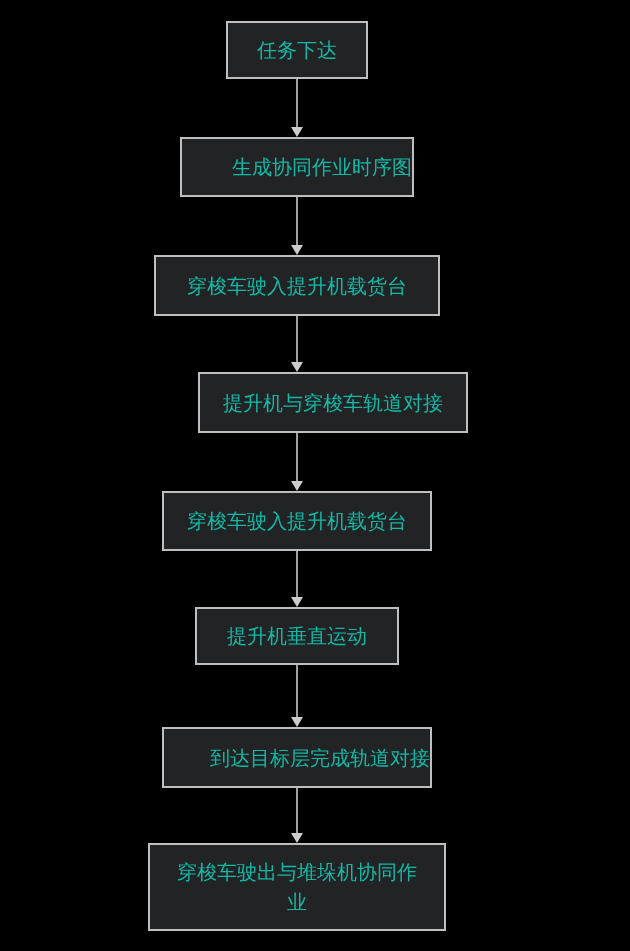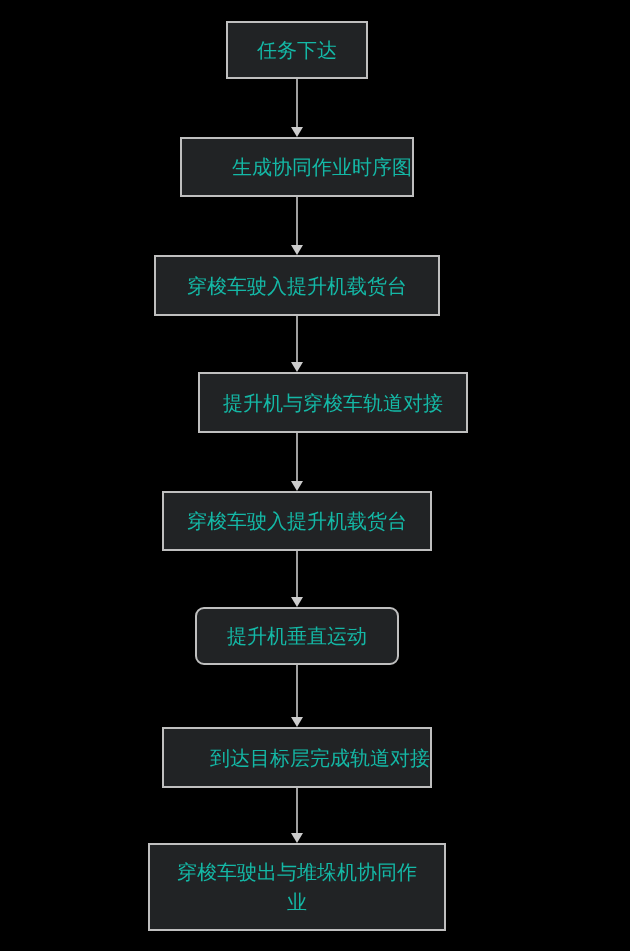--- a/index.html
+++ b/index.html
@@ -26,21 +26,21 @@
     display: flex;
     align-items: center;
     justify-content: center;
     text-align: center;
   }
   .n1 { left: 226px; top: 21px;  width: 142px; height: 58px; }
   .n2 { left: 180px; top: 137px; width: 234px; height: 60px; justify-content: flex-end; }
   .n3 { left: 154px; top: 255px; width: 286px; height: 61px; }
   .n4 { left: 162px; top: 372px; width: 270px; height: 61px; margin-left: 36px; }
   .n5 { left: 162px; top: 491px; width: 270px; height: 60px; }
-  .n6 { left: 195px; top: 607px; width: 204px; height: 58px; border-radius: 9px; }
+  .n6 { left: 195px; top: 607px; width: 204px; height: 58px; }
   .n7 { left: 162px; top: 727px; width: 270px; height: 61px; justify-content: flex-end; }
   .n8 { left: 148px; top: 843px; width: 298px; height: 88px; padding: 0 25px; }
 
   .connector {
     position: absolute;
     left: 290px;
     width: 14px;
   }
   .c1 { top: 79px;  height: 58px; }
   .c2 { top: 197px; height: 58px; }

